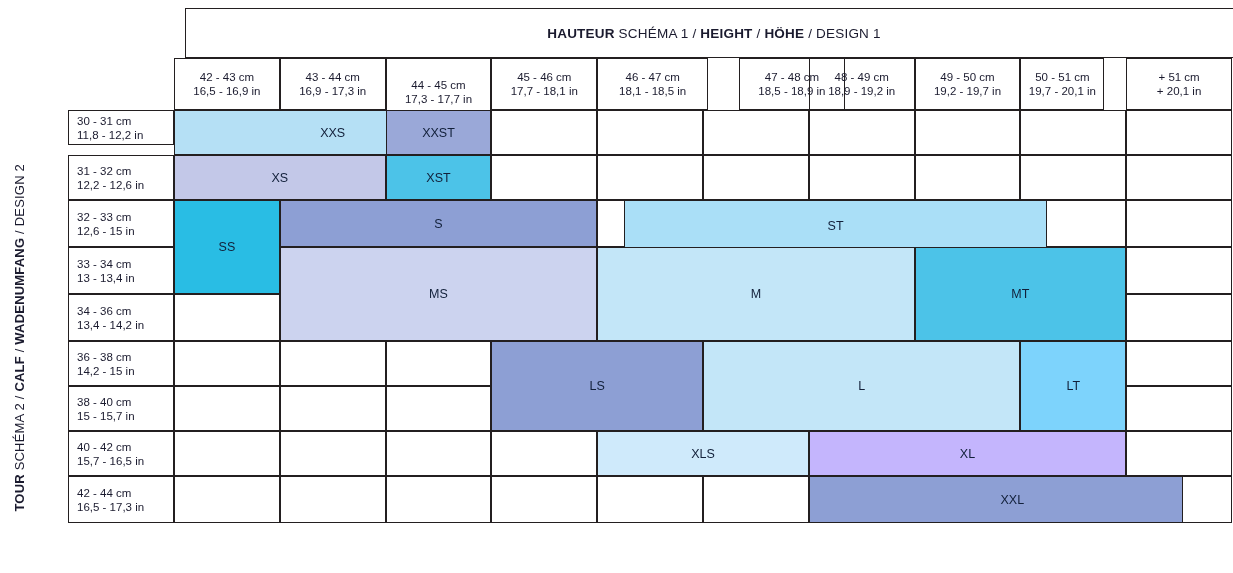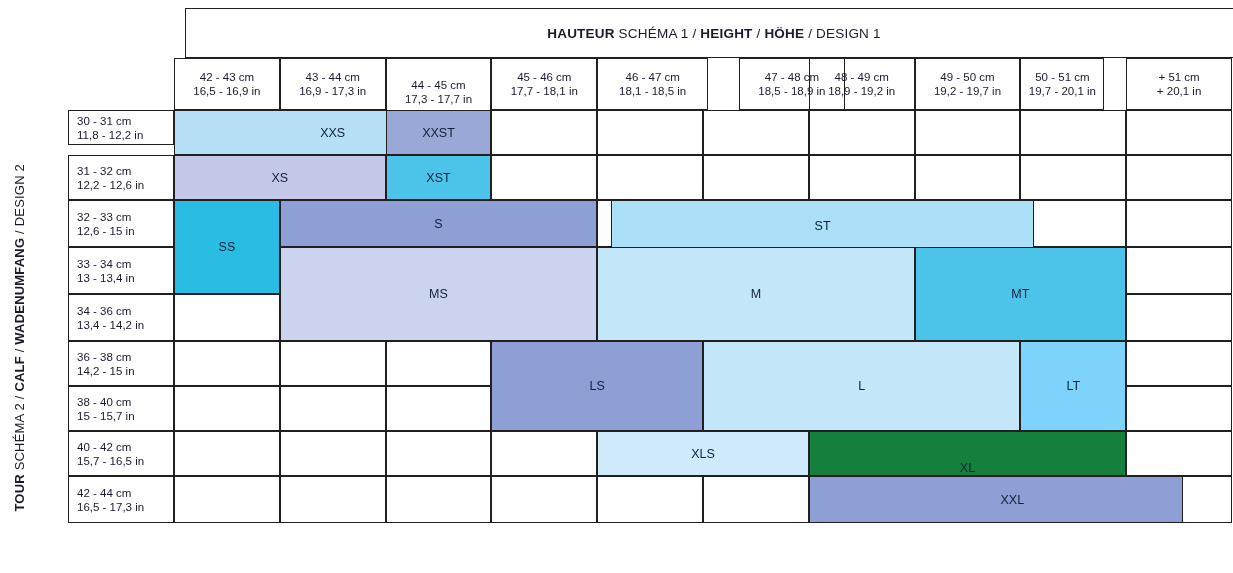--- a/index.html
+++ b/index.html
@@ -181,21 +181,21 @@
       </div>
       <div class="zone" style="left: 385.6px; top: 155px; width: 105.8px; height: 45px; background: rgb(76, 195, 232);">
         <span>XST</span>
       </div>
       <div class="zone" style="left: 174px; top: 200px; width: 105.8px; height: 94px; background: rgb(41, 189, 228);">
         <span>SS</span>
       </div>
       <div class="zone" style="left: 279.8px; top: 200px; width: 317.4px; height: 47px; background: rgb(141, 159, 212);">
         <span>S</span>
       </div>
-      <div class="zone" style="left: 611px; top: 200px; width: 423.2px; height: 52px; background: rgb(170, 223, 247);">
+      <div class="zone" style="left: 624px; top: 200px; width: 423.2px; height: 52px; background: rgb(170, 223, 247);">
         <span>ST</span>
       </div>
       <div class="zone" style="left: 279.8px; top: 247px; width: 317.4px; height: 94px; background: rgb(204, 211, 239);">
         <span>MS</span>
       </div>
       <div class="zone" style="left: 597.2px; top: 247px; width: 317.4px; height: 94px; background: rgb(195, 230, 248);">
         <span>M</span>
       </div>
       <div class="zone" style="left: 914.6px; top: 247px; width: 211.6px; height: 94px; background: rgb(76, 195, 232);">
         <span>MT</span>
@@ -205,20 +205,20 @@
       </div>
       <div class="zone" style="left: 703px; top: 341px; width: 317.4px; height: 90px; background: rgb(195, 230, 248);">
         <span>L</span>
       </div>
       <div class="zone" style="left: 1020.4px; top: 341px; width: 105.8px; height: 90px; background: #7dd3fc;">
         <span>LT</span>
       </div>
       <div class="zone" style="left: 597.2px; top: 431px; width: 211.6px; height: 45px; background: rgb(207, 234, 251);">
         <span>XLS</span>
       </div>
-      <div class="zone" style="left: 808.8px; top: 431px; width: 317.4px; height: 45px; background: #15803d; align-items: flex-end;">
+      <div class="zone" style="left: 808.8px; top: 431px; width: 317.4px; height: 45px; background: #c4b5fd;">
         <span>XL</span>
       </div>
       <div class="zone" style="left: 808.8px; top: 476px; width: 374px; height: 47px; background: rgb(141, 159, 212); padding-left: 33px;">
         <span>XXL</span>
       </div>
     </div>
 </div>
 
 </body></html>

